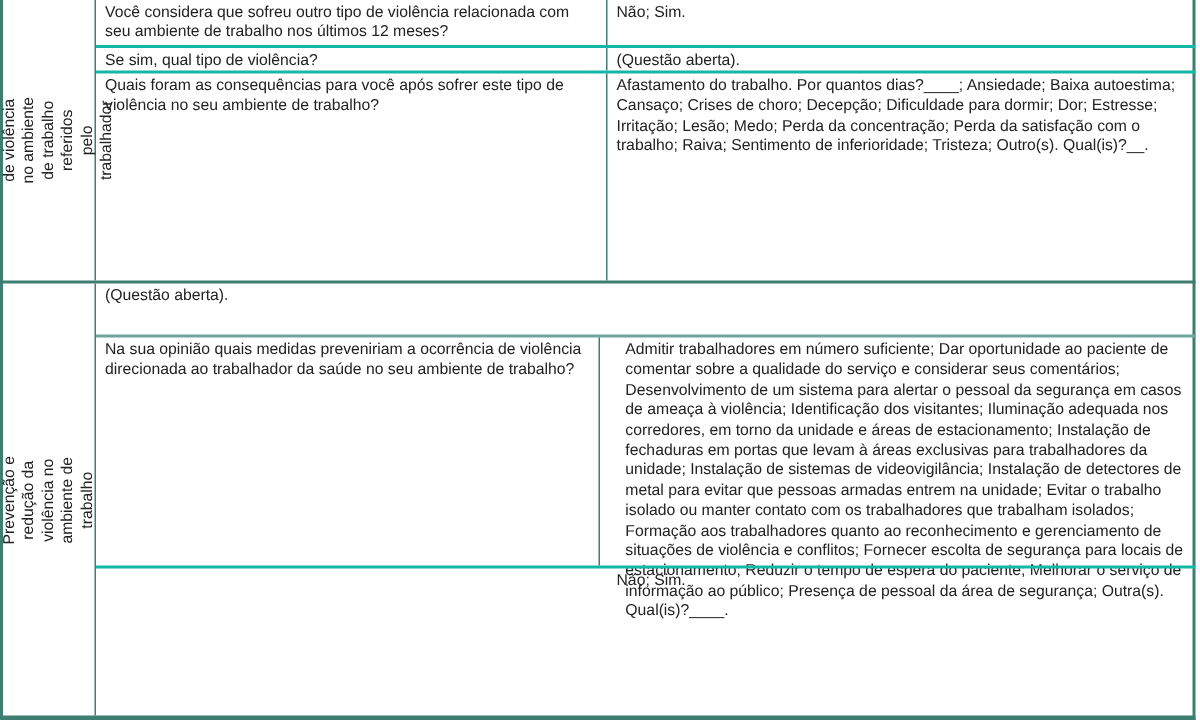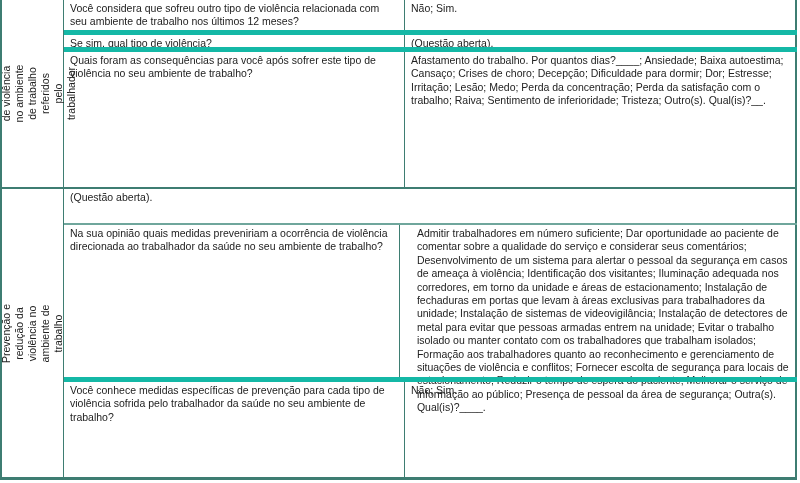--- a/index.html
+++ b/index.html
@@ -17,21 +17,21 @@
     border-right:1px solid #3e7d72; box-sizing:border-box;
     display:flex; align-items:center; justify-content:center;
   }
   .side-text {
     transform:rotate(-90deg); white-space:normal; text-align:center;
     font-size:10.5px; line-height:13px; color:#222;
   }
   .sec1 .side-text { width:180px; }
   .sec2 .side-text { width:280px; }
   .row { position:absolute; left:62px; width:733px; box-sizing:border-box; display:flex; }
-  .row.bt { border-top:5px solid #14b8a6;justify-content:flex-end; }
+  .row.bt { border-top:2px solid #14b8a6;justify-content:flex-end; }
   .row.bt2 { border-top:2px solid #6fa69c;gap:11px; }
   .q, .a { box-sizing:border-box; padding:2px 5px 2px 6px; font-size:10.5px; line-height:13.4px; color:#222; }
   .q { width:341px; border-right:1px solid #3e7d72; }
   .a { width:392px; }
 </style>
 </head>
 <body>
 
 <div class="tbl">
 
@@ -58,18 +58,17 @@
       <div class="side-text">Prevenção e redução da violência no ambiente de trabalho</div>
     </div>
     <div class="row" style="top:0;height:34px;">
       <div class="a">(Questão aberta).</div>
     </div>
     <div class="row bt2" style="top:34px;height:154px;">
       <div class="q">Na sua opinião quais medidas preveniriam a ocorrência de violência direcionada ao trabalhador da saúde no seu ambiente de trabalho?</div>
       <div class="a">Admitir trabalhadores em número suficiente; Dar oportunidade ao paciente de comentar sobre a qualidade do serviço e considerar seus comentários; Desenvolvimento de um sistema para alertar o pessoal da segurança em casos de ameaça à violência; Identificação dos visitantes; Iluminação adequada nos corredores, em torno da unidade e áreas de estacionamento; Instalação de fechaduras em portas que levam à áreas exclusivas para trabalhadores da unidade; Instalação de sistemas de videovigilância; Instalação de detectores de metal para evitar que pessoas armadas entrem na unidade; Evitar o trabalho isolado ou manter contato com os trabalhadores que trabalham isolados; Formação aos trabalhadores quanto ao reconhecimento e gerenciamento de situações de violência e conflitos; Fornecer escolta de segurança para locais de estacionamento; Reduzir o tempo de espera do paciente; Melhorar o serviço de informação ao público; Presença de pessoal da área de segurança; Outra(s). Qual(is)?____.</div>
     </div>
     <div class="row bt" style="top:188px;height:100px;">
-      <div class="q">Você conhece medidas específicas de prevenção para cada tipo de violência sofrida pelo trabalhador da saúde no seu ambiente de trabalho?</div>
       <div class="a">Não; Sim.</div>
     </div>
   </div>
 
 </div>
 
 </body></html>

